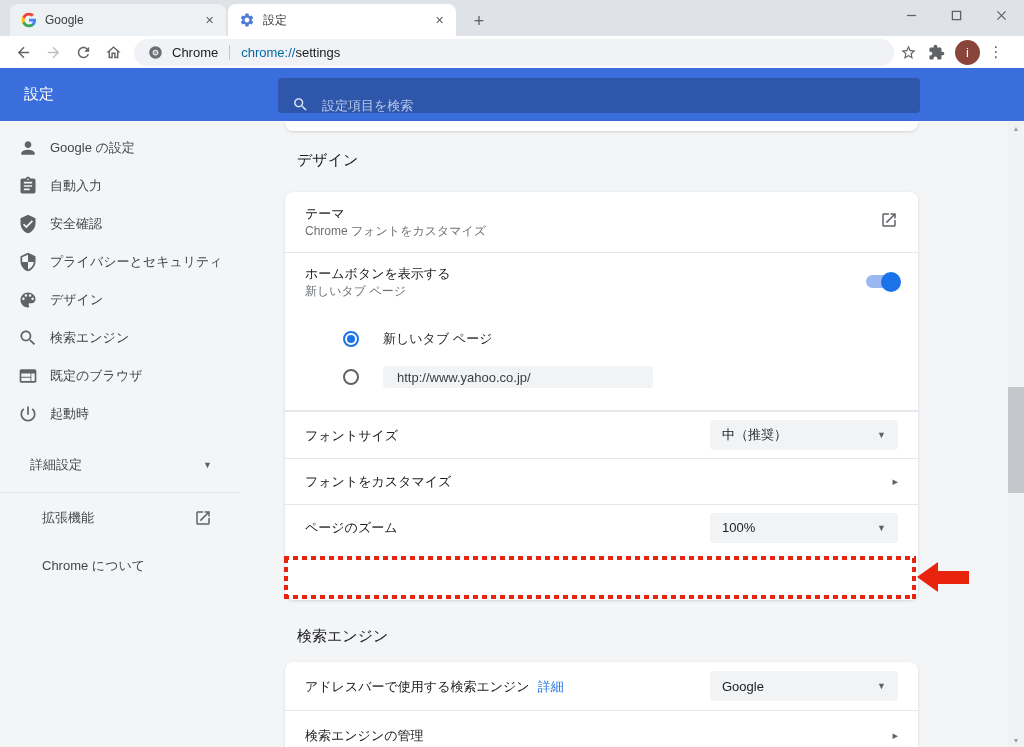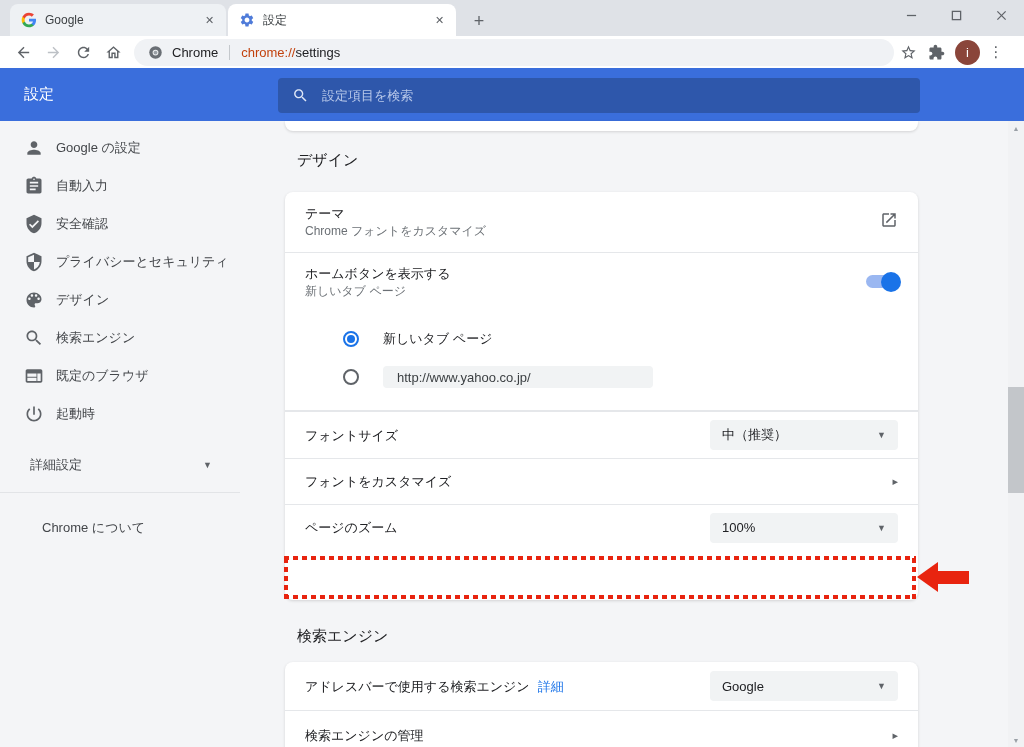--- a/index.html
+++ b/index.html
@@ -27,46 +27,46 @@
              display:flex; align-items:center; }
   .navbtn { width:30px; height:28px; display:flex; align-items:center; justify-content:center; }
   .navbtn svg { width:17px; height:17px; fill:#5f6368; }
   .navbtn.disabled svg { fill:#bdc1c6; }
   .toolbar .spacer-l { width:8px; }
   .omnibox { margin-left:6px; width:760px; height:27px; background:#f0f2f5; border-radius:14px;
              display:flex; align-items:center; padding:0 14px; }
   .omnibox .cb { width:15px; height:15px; }
   .om-label { margin-left:9px; font-size:13px; color:#202124; }
   .om-sep { width:1px; height:15px; background:#c4c8cc; margin:0 11px; }
-  .om-scheme { font-size:13px; color:#c2410c; }
+  .om-scheme { font-size:13px; color:#0369a1; }
   .om-host { font-size:13px; color:#202124; }
   .tb-icon { width:28px; height:28px; display:flex; align-items:center; justify-content:center; }
   .tb-icon svg { width:17px; height:17px; fill:#5f6368; }
   .avatar { width:25px; height:25px; border-radius:50%; background:#8a453a; color:#fff;
             display:flex; align-items:center; justify-content:center; font-size:13px; margin:0 5px; }
   .moredots { width:22px; height:28px; display:flex; align-items:center; justify-content:center;
               color:#5f6368; font-size:15px; letter-spacing:0; }
 
   
   .bluebar { position:absolute; left:0; top:68px; width:1024px; height:53px; background:#3a6edc; }
   .bluebar .pgtitle { position:absolute; left:24px; top:0; height:53px; display:flex; align-items:center;
                       color:#ffffff; font-size:15px; }
   .searchbox { position:absolute; left:278px; top:10px; width:642px; height:35px; background:#2e57ab;
-               border-radius:4px; display:flex; align-items:center; padding:0 14px; }
+               border-radius:4px; display:flex; align-items:flex-end; padding:0 14px; }
   .searchbox svg { width:17px; height:17px; fill:#dfe7f7; flex:0 0 17px; }
   .searchbox input { flex:1; margin-left:13px; background:transparent; border:none; outline:none;
                      font-size:13px; color:#fff; font-family:inherit; }
   .searchbox input::placeholder { color:#b9c9ea; opacity:1; }
 
   
   .page { position:absolute; left:0; top:121px; width:1024px; height:626px; background:#f4f5f7; }
 
   
   .sidebar { position:absolute; left:0; top:0; width:240px; height:626px; padding-top:8px; }
-  .s-item { height:38px; display:flex; align-items:center; padding-left:24px; cursor:default; }
+  .s-item { height:38px; display:flex; align-items:center; padding-left:18px; cursor:default; }
   .s-item svg { width:20px; height:20px; fill:#5f6368; flex:0 0 20px; }
   .s-label { margin-left:12px; font-size:13px; font-weight:500; color:#43464a; }
   .s-adv { margin-top:13px; height:38px; display:flex; align-items:center; padding:0 28px 0 30px; }
   .s-adv .s-label { margin-left:0; }
   .s-adv .chev { margin-left:auto; font-size:9px; color:#5f6368; }
   .s-div { height:1px; background:#e2e4e7; margin:8px 0 6px 0; }
   .s-ext { height:38px; display:flex; align-items:center; padding:0 28px 0 30px; }
   .s-ext svg { width:18px; height:18px; fill:#5f6368; margin-left:auto; }
   .s-about { height:38px; display:flex; align-items:flex-end; padding-left:30px; }
 
@@ -281,20 +281,26 @@
         <svg viewBox="0 0 24 24">
             <path d="M13 3h-2v10h2V3zm4.83 2.17l-1.42 1.42C17.99 7.86 19 9.81 19 12c0 3.87-3.13 7-7 7s-7-3.13-7-7c0-2.19 1.01-4.14 2.58-5.42L6.17 5.17C4.23 6.82 3 9.26 3 12c0 4.97 4.03 9 9 9s9-4.03 9-9c0-2.74-1.23-5.18-3.17-6.83z"></path>
           </svg>
         <span class="s-label">起動時</span>
       </div>
       <div class="s-adv">
         <span class="s-label">詳細設定</span>
         <span class="chev">▼</span>
       </div>
       <div class="s-div"></div>
+      <div class="s-ext">
+        <span class="s-label">拡張機能</span>
+        <svg viewBox="0 0 24 24">
+            <path d="M19 19H5V5h7V3H5c-1.11 0-2 .9-2 2v14c0 1.1.89 2 2 2h14c1.1 0 2-.9 2-2v-7h-2v7zM14 3v2h3.59l-9.83 9.83 1.41 1.41L19 6.41V10h2V3h-7z"></path>
+          </svg>
+      </div>
       <div class="s-about">
         <span class="s-label">Chrome について</span>
       </div>
     </div>
 
     <div class="content">
       <div class="partial-card"></div>
 
       <div class="sec-title design">デザイン</div>
 

